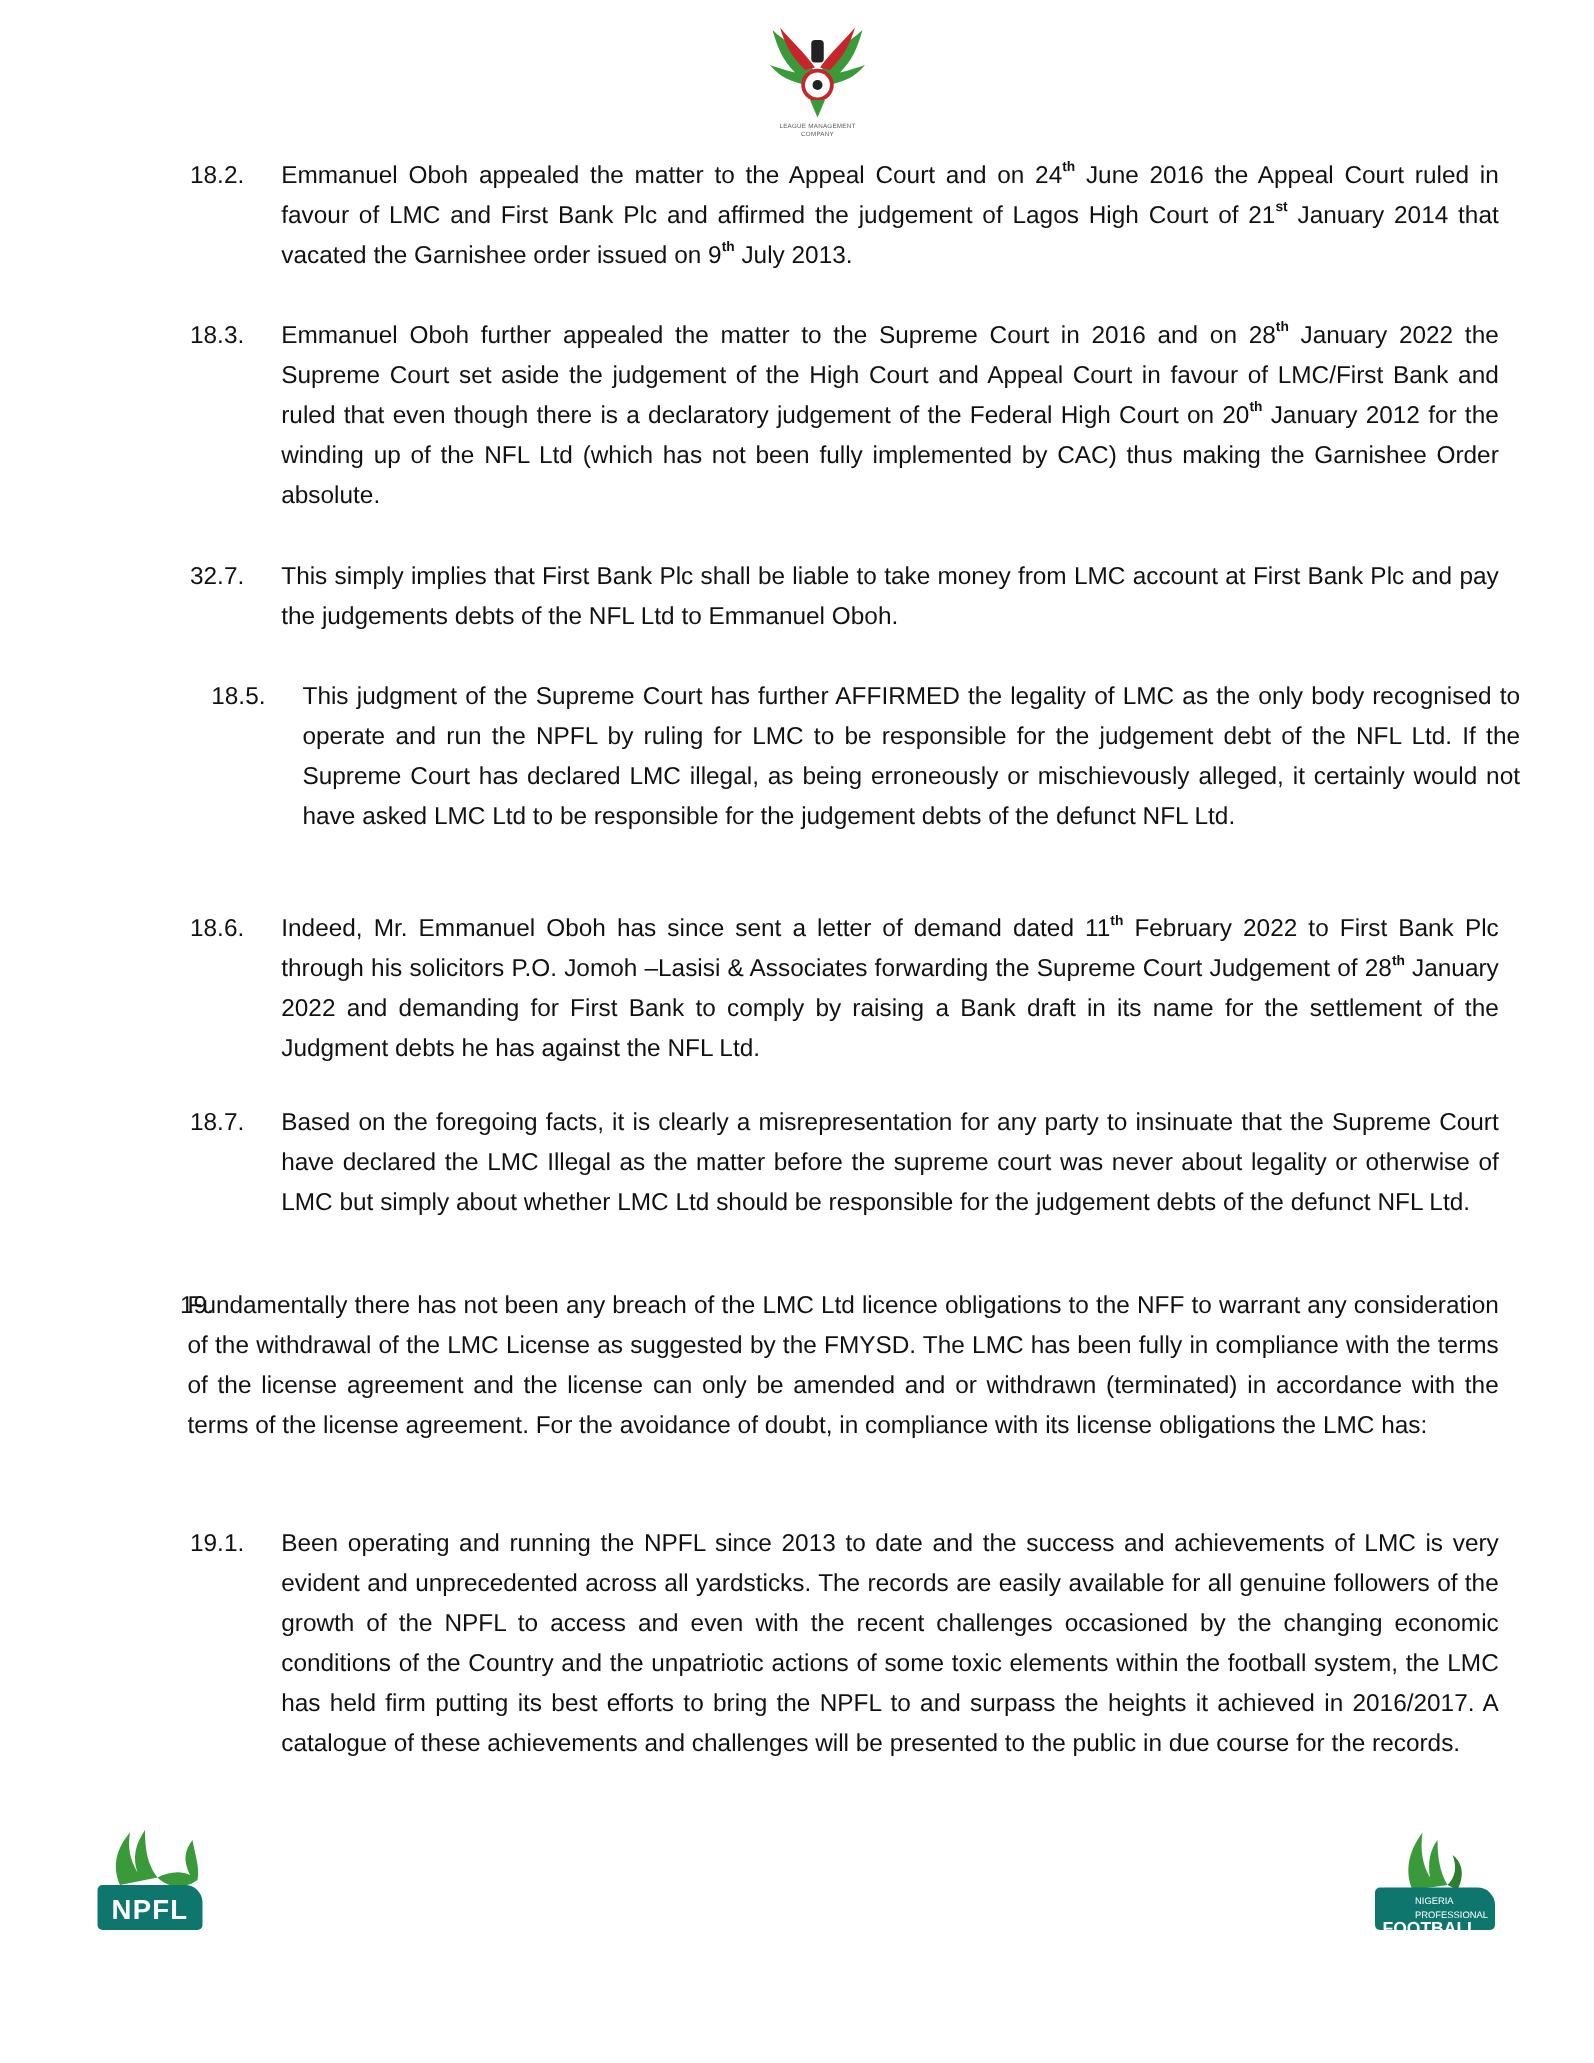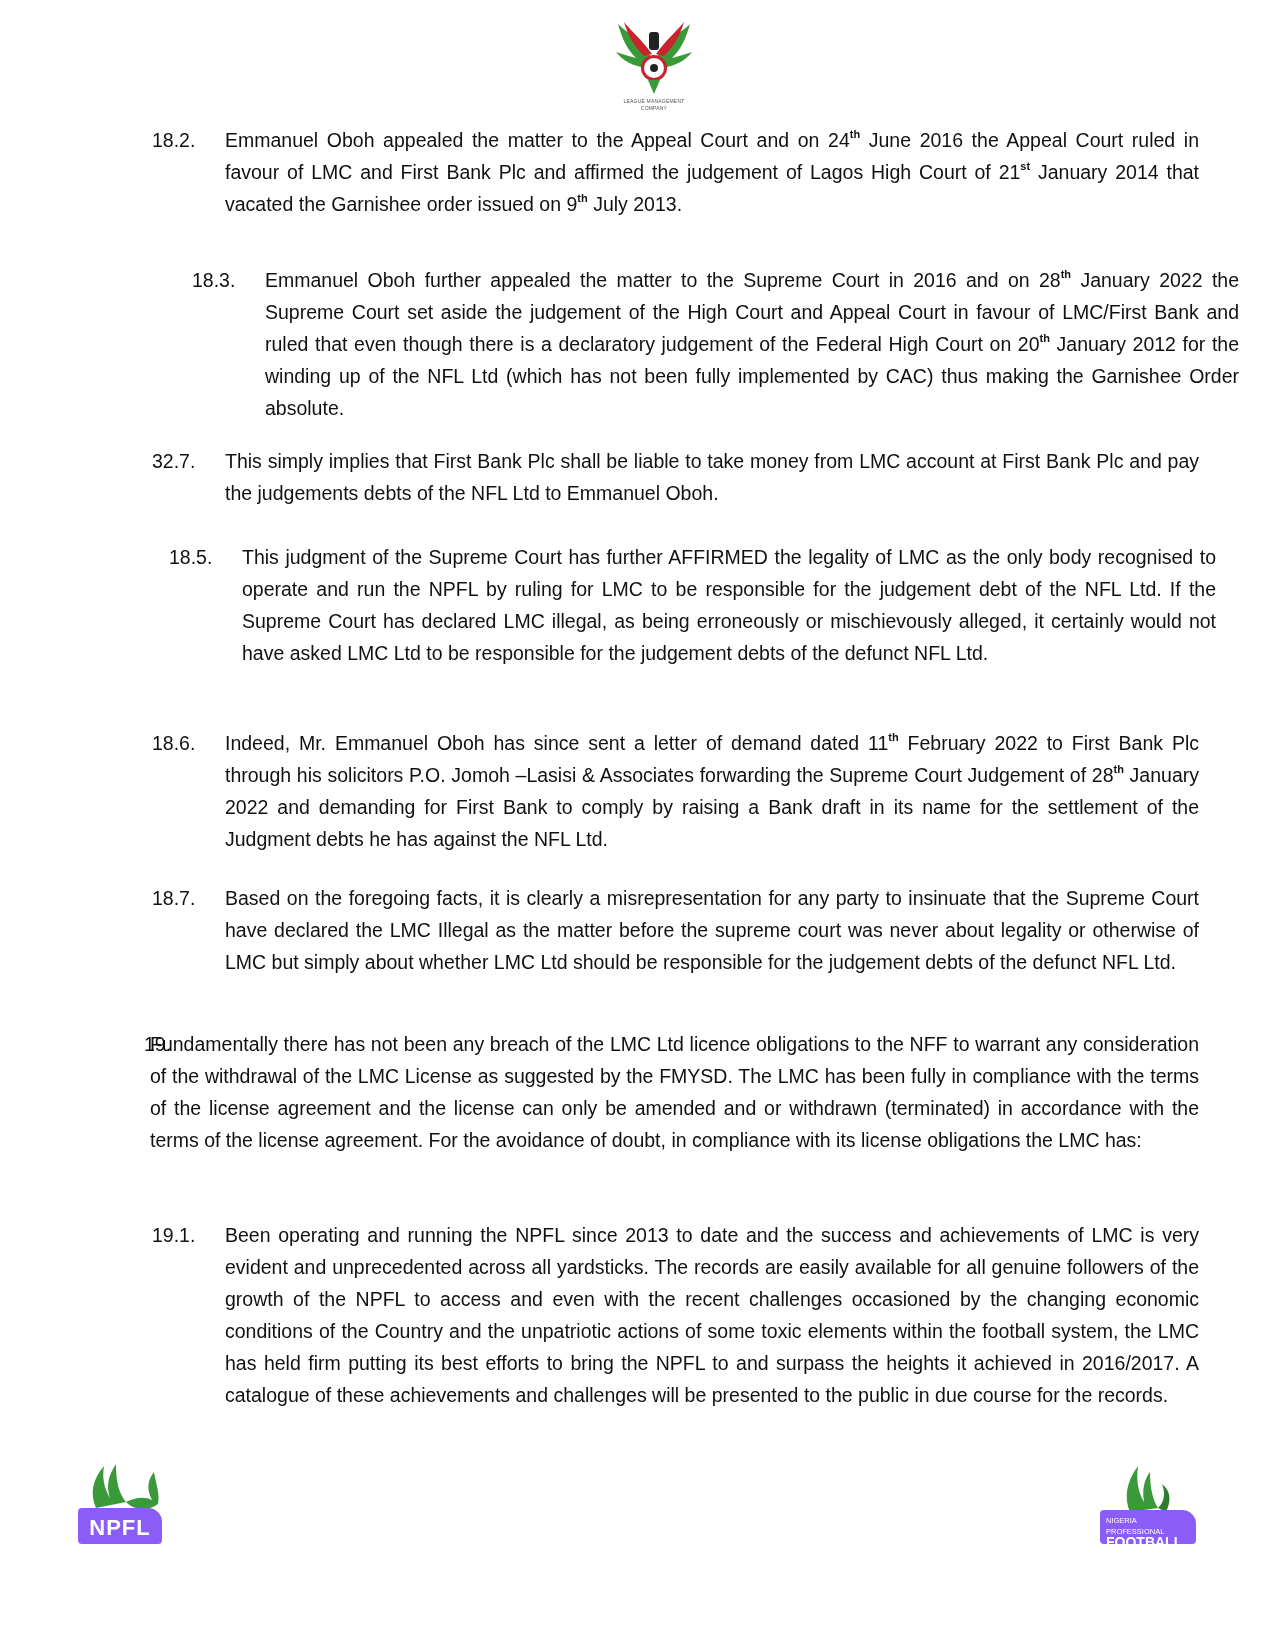--- a/index.html
+++ b/index.html
@@ -19,21 +19,21 @@
   .para b { font-weight: normal; }
   .para sup { font-size: 11px; line-height: 0; position: relative; top: -2px; font-weight: bold; }
 
   .sub .num { left: 152px; }
   .sub .txt { margin-left: 225px; width: 974px; }
   .main .num { left: 113px; margin-left: 31px; }
   .main .txt { margin-left: 150px; width: 1049px; }
 
   .footer-logo-left { position: absolute; left: 76px; top: 1458px; width: 92px; height: 90px; }
   .footer-logo-right { position: absolute; left: 1100px; top: 1462px; width: 100px; height: 96px; }
-  .badge-red { position: absolute; background: #8b5cf6; color: #fff; font-weight: bold;
+  .badge-red { position: absolute; background: #0f766e; color: #fff; font-weight: bold;
                border-radius: 4px 14px 4px 4px; }
 </style>
 </head>
 <body>
 
 <div class="page">
 
   <div class="header-logo">
     <svg width="84" height="80" viewBox="0 0 84 80">
 
@@ -51,21 +51,21 @@
     </svg>
     <div class="cap" style="top:80px;">LEAGUE MANAGEMENT</div>
     <div class="cap" style="top:87px;">COMPANY</div>
   </div>
 
   <div class="content" id="content">
       <div class="para sub" style="top: 124px; left: 0px;">
         <span class="num">18.2.</span>
         <span class="txt"><span>Emmanuel Oboh appealed the matter to the Appeal Court and </span><b>on 24</b><sup>th</sup><b> June 2016</b><span> the Appeal Court ruled in favour of LMC and First Bank Plc and affirmed the judgement of Lagos High Court of </span><b>21</b><sup>st</sup><b> January 2014</b><span> that vacated the Garnishee order issued on </span><b>9</b><sup>th</sup><b> July 2013</b><span>.</span></span>
       </div>
-      <div class="para sub" style="top: 264px; left: 0px; margin-left: 40px;">
+      <div class="para sub" style="top: 252px; left: 0px;">
         <span class="num">18.3.</span>
         <span class="txt"><span> Emmanuel Oboh further appealed the matter to the Supreme Court in </span><b>2016</b><span> and on </span><b>28</b><sup>th</sup><b> January 2022</b><span> the Supreme Court set aside the judgement of the High Court and Appeal Court in favour of LMC/First Bank and ruled that even though there is a declaratory judgement of the Federal High Court on </span><b>20</b><sup>th</sup><b> January 2012</b><span> for the winding up of the NFL Ltd (which has not been fully implemented by CAC) thus making the Garnishee Order absolute.</span></span>
       </div>
       <div class="para sub" style="top: 445px; left: 0px;">
         <span class="num">32.7.</span>
         <span class="txt"><span>This simply implies that First Bank Plc shall be liable to take money from LMC account at First Bank Plc and pay the judgements debts of the NFL Ltd to Emmanuel Oboh.</span></span>
       </div>
       <div class="para sub" style="top: 541px; left: 17px;">
         <span class="num">18.5.</span>
         <span class="txt"><span>This judgment of the Supreme Court has further AFFIRMED the legality of LMC as the only body recognised to operate and run the NPFL by ruling for LMC to be responsible for the judgement debt of the NFL Ltd.  If the Supreme Court has declared LMC illegal, as being erroneously or mischievously alleged, it certainly would not have asked LMC Ltd to be responsible for the judgement debts of the defunct NFL Ltd.</span></span>
@@ -97,18 +97,18 @@
       <span>NPFL</span>
     </div>
   </div>
 
   <div class="footer-logo-right">
     <svg width="100" height="54" viewBox="0 0 100 54" style="position:absolute;left:0;top:0;">
       <path d="M30 50 C24 36, 26 20, 38 4 C36 18, 38 30, 44 40 C42 28, 44 18, 50 10 C50 24, 52 36, 58 46 Z" fill="#3a9a3a"></path>
       <path d="M58 46 C64 40, 66 32, 62 22 C70 28, 72 38, 66 50 Z" fill="#2f7d2f"></path>
     </svg>
     <div class="badge-red" style="left:0; top:48px; width:96px; height:34px; font-size:7.5px; line-height:11px; padding:5px 0 0 6px; box-sizing:border-box;">
-      <div style="font-weight:normal;">NIGERIA PROFESSIONAL</div>
+      <div style="font-weight:normal;margin-left:26px;">NIGERIA PROFESSIONAL</div>
       <div style="font-size:14px;">FOOTBALL LEAGUE</div>
     </div>
   </div>
 
 </div>
 
 </body></html>

